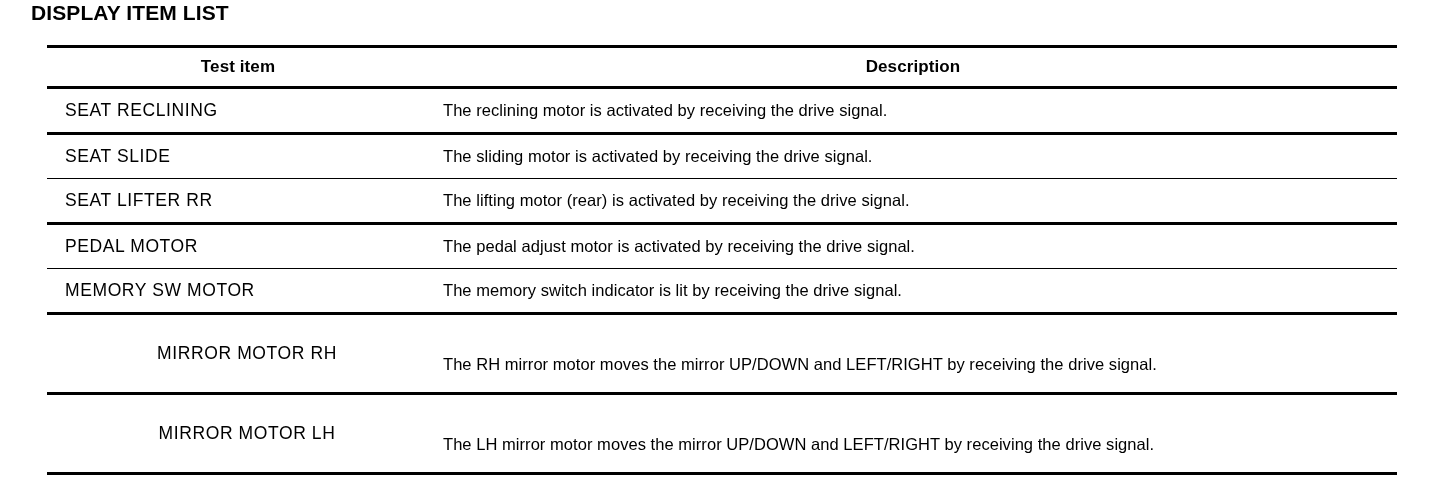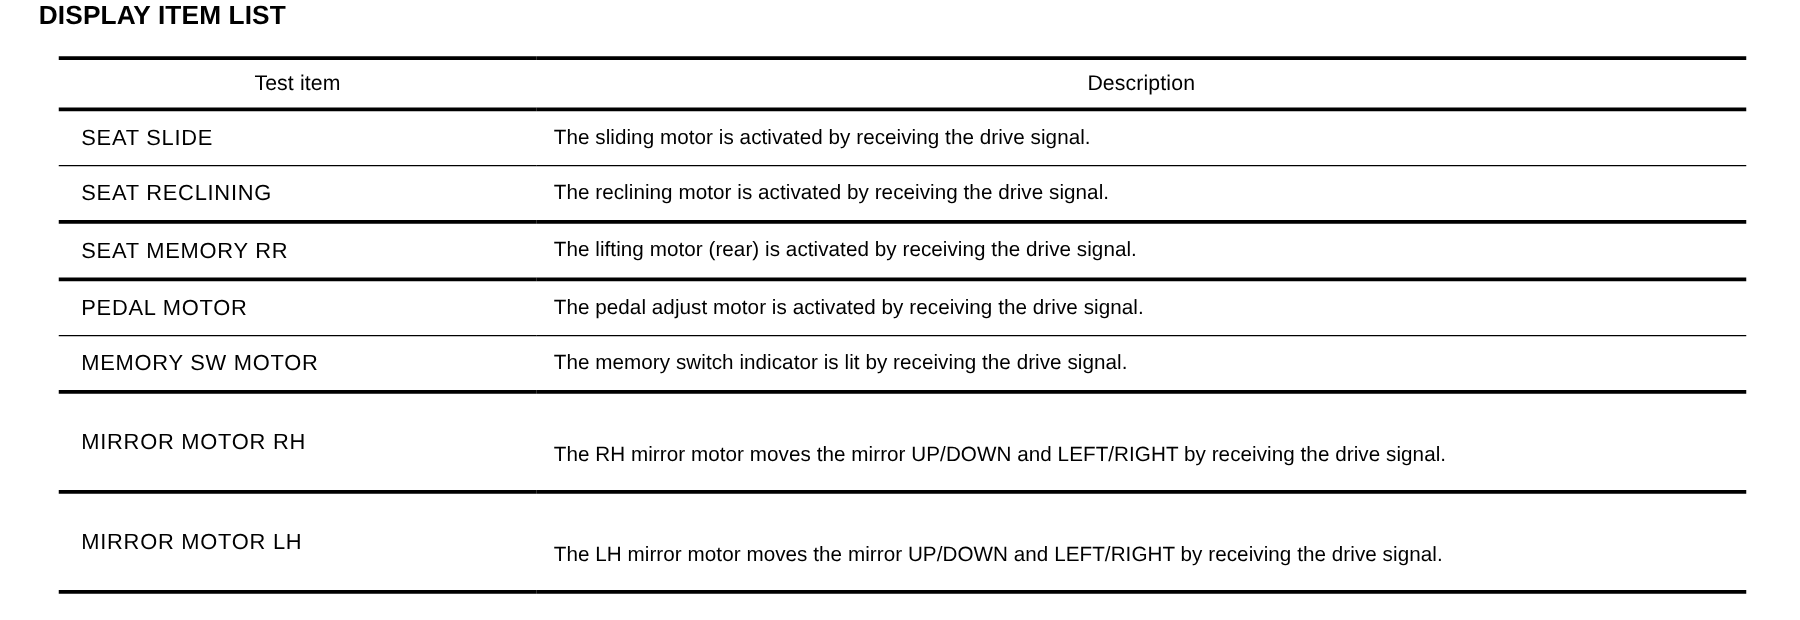--- a/index.html
+++ b/index.html
@@ -67,21 +67,21 @@
   }
   tr.rule-top > th {
     border-top: 3.4px solid #000;
   }
 
   
   .hdr-cell {
     height: 38px;
     text-align: center;
     font-size: 17px;
-    font-weight: normal;
+    font-weight: bold;
     letter-spacing: 0.1px;
   }
 
   
   .cell-item-text {
     font-size: 17.5px;
     letter-spacing: 0.6px;
     padding-left: 18px;
     white-space: nowrap;
   }
@@ -104,20 +104,21 @@
   tr.row-2line .cell-desc-text {
     display: block;
     padding-top: 2px;
     margin-top: 36px;
   }
   tr.row-2line .cell-desc {
     vertical-align: top;
   }
   tr.row-2line .cell-item {
     vertical-align: middle;
+    text-align: center;
   }
   .desc-inner {
     display: block;
     padding-top: 9px;
   }
 </style>
 </head>
 <body>
 
 <div class="page-title">DISPLAY ITEM LIST</div>
@@ -129,42 +130,42 @@
       <col class="col-desc">
     </colgroup>
     <thead>
       <tr class="rule-thick rule-top">
         <th class="hdr-cell cell-item">Test item</th>
         <th class="hdr-cell cell-desc">Description</th>
       </tr>
     </thead>
     <tbody>
 
+      <tr class="row-1line rule-thick">
+        <td class="cell-item">
+          <span class="cell-item-text">SEAT  RECLINING</span>
+        </td>
+        <td class="cell-desc">
+          <span class="cell-desc-text">The reclining motor is activated by receiving the drive signal.</span>
+        </td>
+      </tr>
+
       <tr class="row-1line rule-thin">
         <td class="cell-item">
           <span class="cell-item-text">SEAT  SLIDE</span>
         </td>
         <td class="cell-desc">
           <span class="cell-desc-text">The sliding motor is activated by receiving the drive signal.</span>
         </td>
       </tr>
 
+
       <tr class="row-1line rule-thick">
         <td class="cell-item">
-          <span class="cell-item-text">SEAT  RECLINING</span>
-        </td>
-        <td class="cell-desc">
-          <span class="cell-desc-text">The reclining motor is activated by receiving the drive signal.</span>
-        </td>
-      </tr>
-
-
-      <tr class="row-1line rule-thick">
-        <td class="cell-item">
-          <span class="cell-item-text">SEAT  MEMORY  RR</span>
+          <span class="cell-item-text">SEAT  LIFTER  RR</span>
         </td>
         <td class="cell-desc">
           <span class="cell-desc-text">The lifting motor (rear) is activated by receiving the drive signal.</span>
         </td>
       </tr>
 
       <tr class="row-1line rule-thin">
         <td class="cell-item">
           <span class="cell-item-text">PEDAL MOTOR</span>
         </td>

